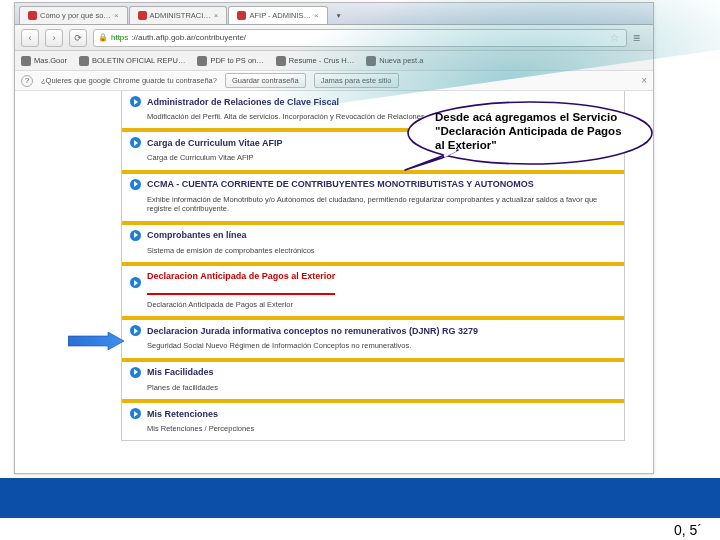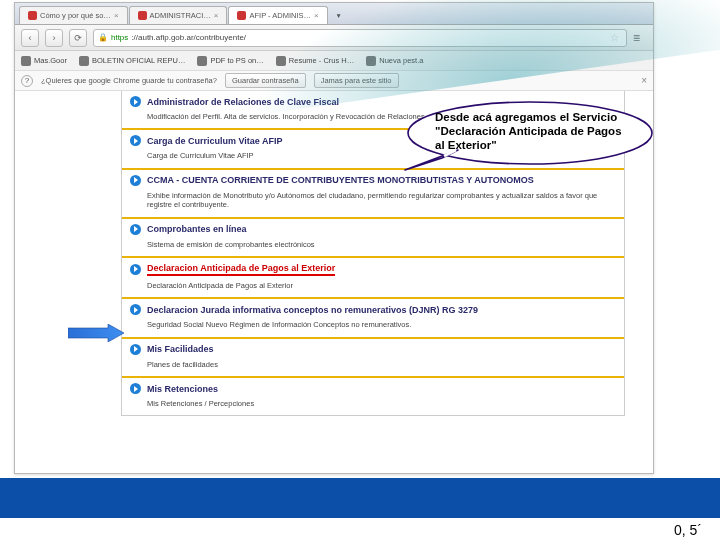--- a/index.html
+++ b/index.html
@@ -33,29 +33,29 @@
 
   
   .infobar { height: 20px; background: #f9f9f9; border-bottom: 1px solid #ddd; display: flex; align-items: center; padding: 0 6px; font-size: 7.5px; color: #555; gap: 8px; }
   .infobar .q { width: 12px; height: 12px; border-radius: 50%; border: 1px solid #aaa; display: flex; align-items: center; justify-content: center; font-size: 8px; }
   .infobar .ibtn { padding: 2px 6px; border: 1px solid #bbb; background: linear-gradient(#fff,#eee); border-radius: 2px; }
   .infobar .xbtn { margin-left: auto; font-size: 10px; color: #888; }
 
   
   .content { flex: 1; background: #fff; overflow: hidden; position: relative; }
   .panel { position: absolute; top: 0; left: 106px; width: 504px; border: 1px solid #ccc; border-top: none; }
-  .section { border-top: 2px solid #eab308; padding: 5px 8px 7px; }
+  .section { border-top: 4px solid #eab308; padding: 5px 8px 7px; }
   .section:first-child { border-top: none; }
   .sec-head { display: flex; align-items: center; gap: 6px; }
   .sec-head .arrow { width: 11px; height: 11px; border-radius: 50%; background: #1e7fd6; display: flex; align-items: center; justify-content: center; }
   .sec-head .arrow::after { content: ""; border-left: 4px solid #fff; border-top: 3px solid transparent; border-bottom: 3px solid transparent; }
   .sec-title { font-size: 9px; font-weight: bold; color: #2a2a6a; }
   .sec-desc { font-size: 7.5px; color: #444; margin-top: 5px; margin-left: 17px; line-height: 1.25; }
   .highlight .sec-title { color: #c00; }
-  .underline-red { display: inline-block; border-bottom: 2px solid #d00; padding-bottom: 1px; }
+  .underline-red { display: inline-block; border-bottom: 2px solid #d00; padding-bottom: 12px; }
 
   
   .callout { position: absolute; top: 100px; left: 400px; width: 254px; height: 72px; z-index: 60; }
   .callout svg { width: 100%; height: 100%; }
   .callout .txt { position: absolute; top: 10px; left: 35px; width: 215px; font-size: 11.5px; font-weight: bold; color: #000; line-height: 1.22; }
 
   
   .pointer { position: absolute; top: 66px; left: -54px; width: 56px; height: 18px; z-index: 55; }
   .pointer svg { width: 100%; height: 100%; }
 

